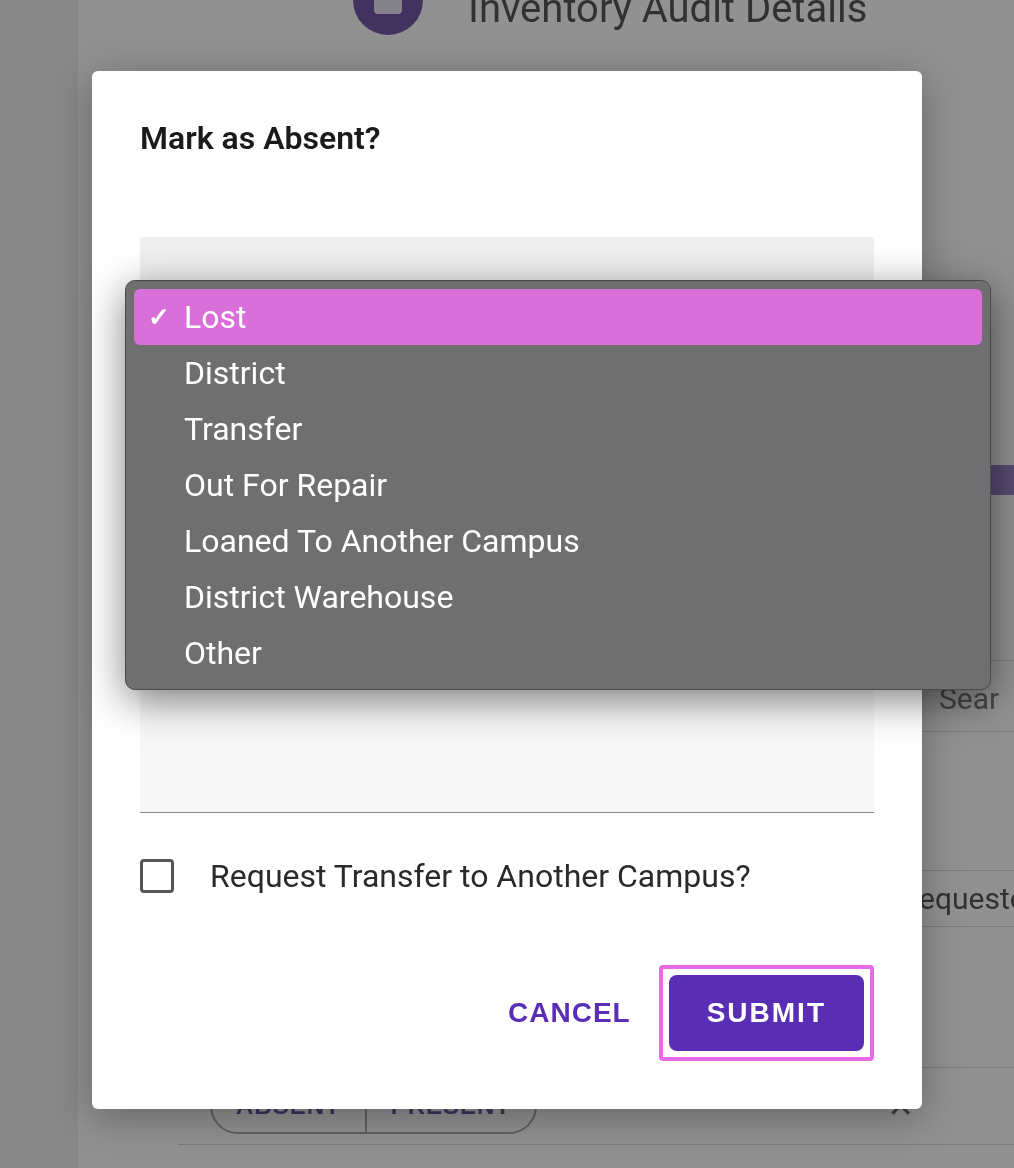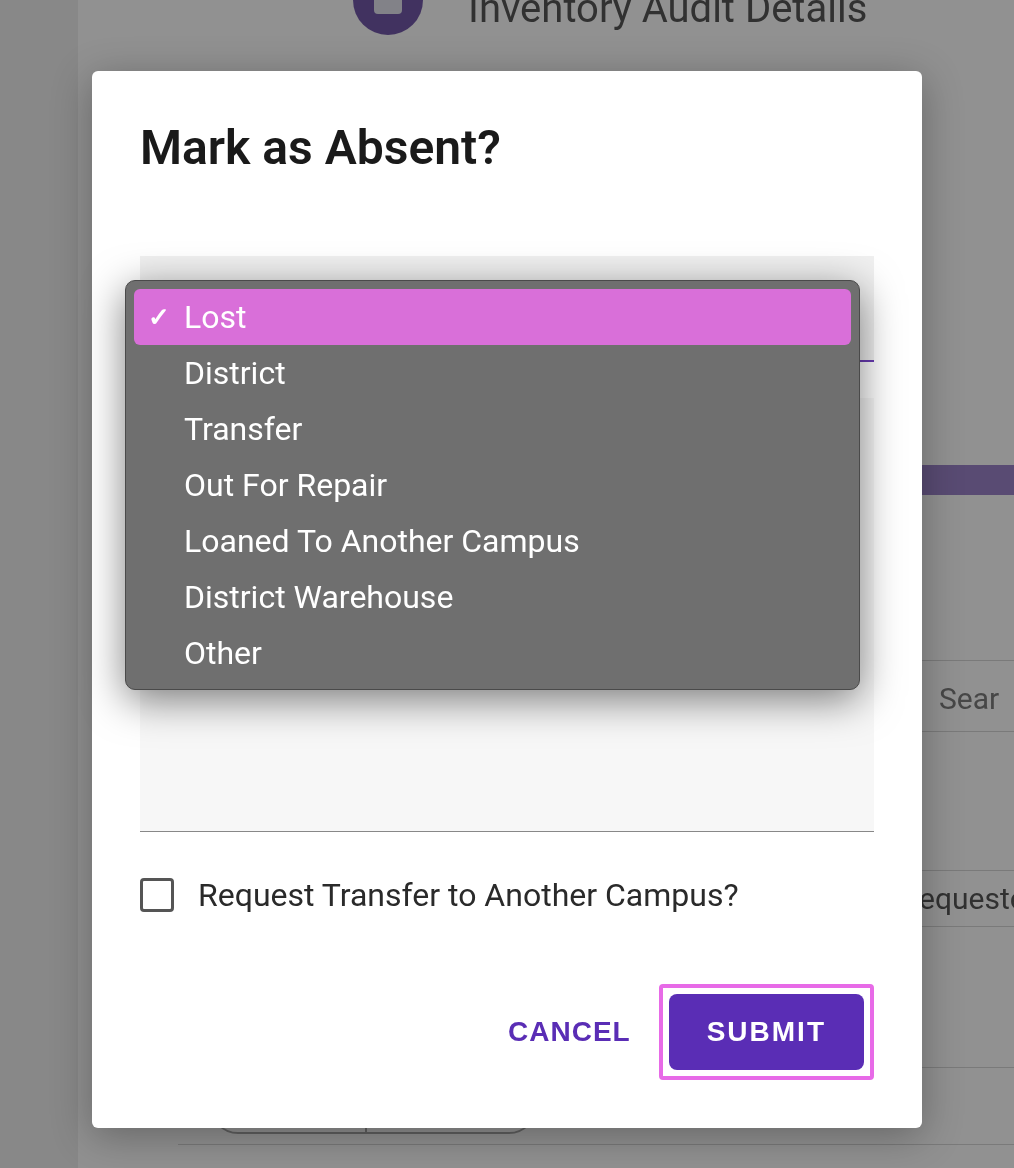--- a/index.html
+++ b/index.html
@@ -148,21 +148,21 @@
       position: absolute;
       left: 92px;
       top: 71px;
       width: 830px;
       background: #fff;
       border-radius: 6px;
       box-shadow: 0 8px 40px rgba(0,0,0,0.3);
       padding: 48px;
     }
     .modal-title {
-      font-size: 48px;
+      font-size: 32px;
       font-weight: 600;
       color: #1a1a1a;
       margin-bottom: 80px;
     }
     .select-placeholder {
       width: 100%;
       height: 106px;
       background: #f0f0f0;
       border-bottom: 2px solid #6a3cb5;
       position: relative;
@@ -171,21 +171,21 @@
       margin-top: 36px;
       width: 100%;
       height: 434px;
       background: #f7f7f7;
       border-bottom: 1px solid #888;
     }
     .checkbox-row {
       display: flex;
       align-items: center;
       margin-top: 44px;
-      gap: 24px;
+      gap: 36px;
     }
     .checkbox {
       width: 34px;
       height: 34px;
       border: 3px solid #555;
       border-radius: 4px;
       flex-shrink: 0;
     }
     .checkbox-label {
       font-size: 32px;
@@ -222,21 +222,21 @@
       letter-spacing: 2px;
       padding: 22px 38px;
       border-radius: 8px;
       cursor: pointer;
     }
     
     .dropdown {
       position: absolute;
       left: 125px;
       top: 280px;
-      width: 735px;
+      width: 866px;
       background: #6f6f6f;
       border-radius: 10px;
       box-shadow: 0 10px 40px rgba(0,0,0,0.5);
       padding: 8px;
       border: 1px solid #4a4a4a;
     }
     .dropdown-item {
       padding: 9px 16px 9px 50px;
       font-size: 32px;
       color: #fff;

